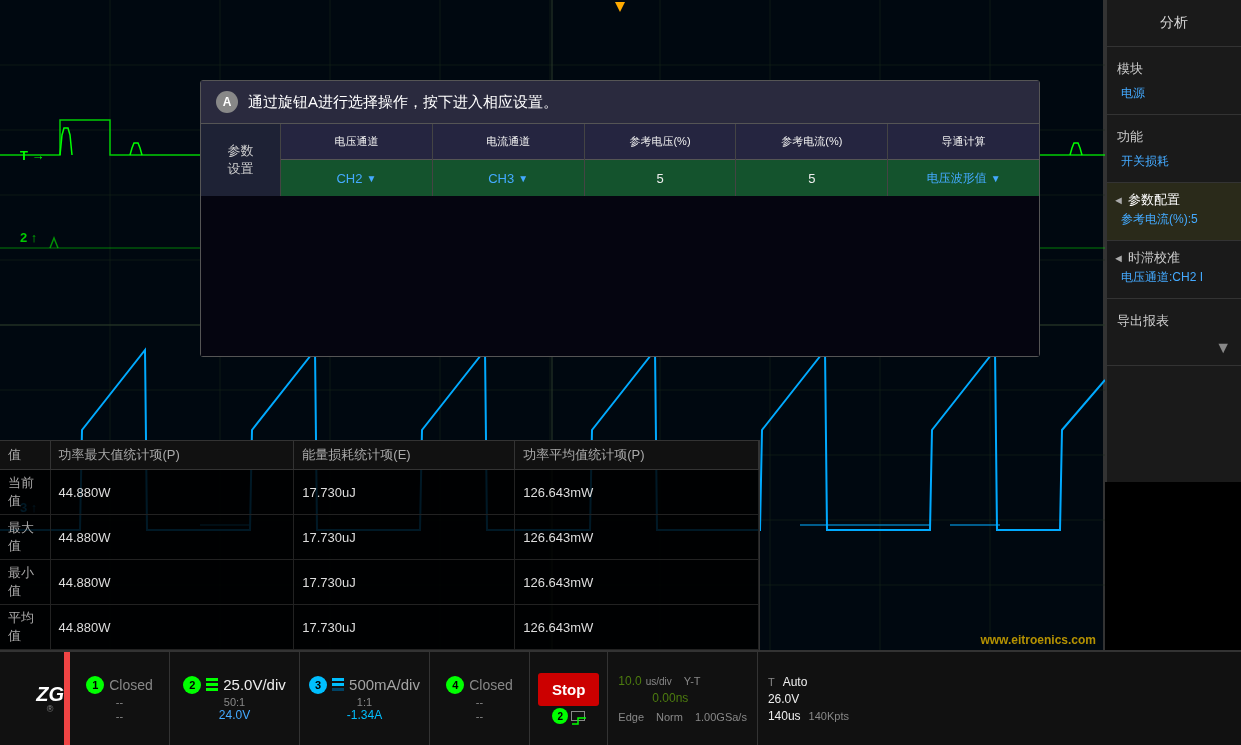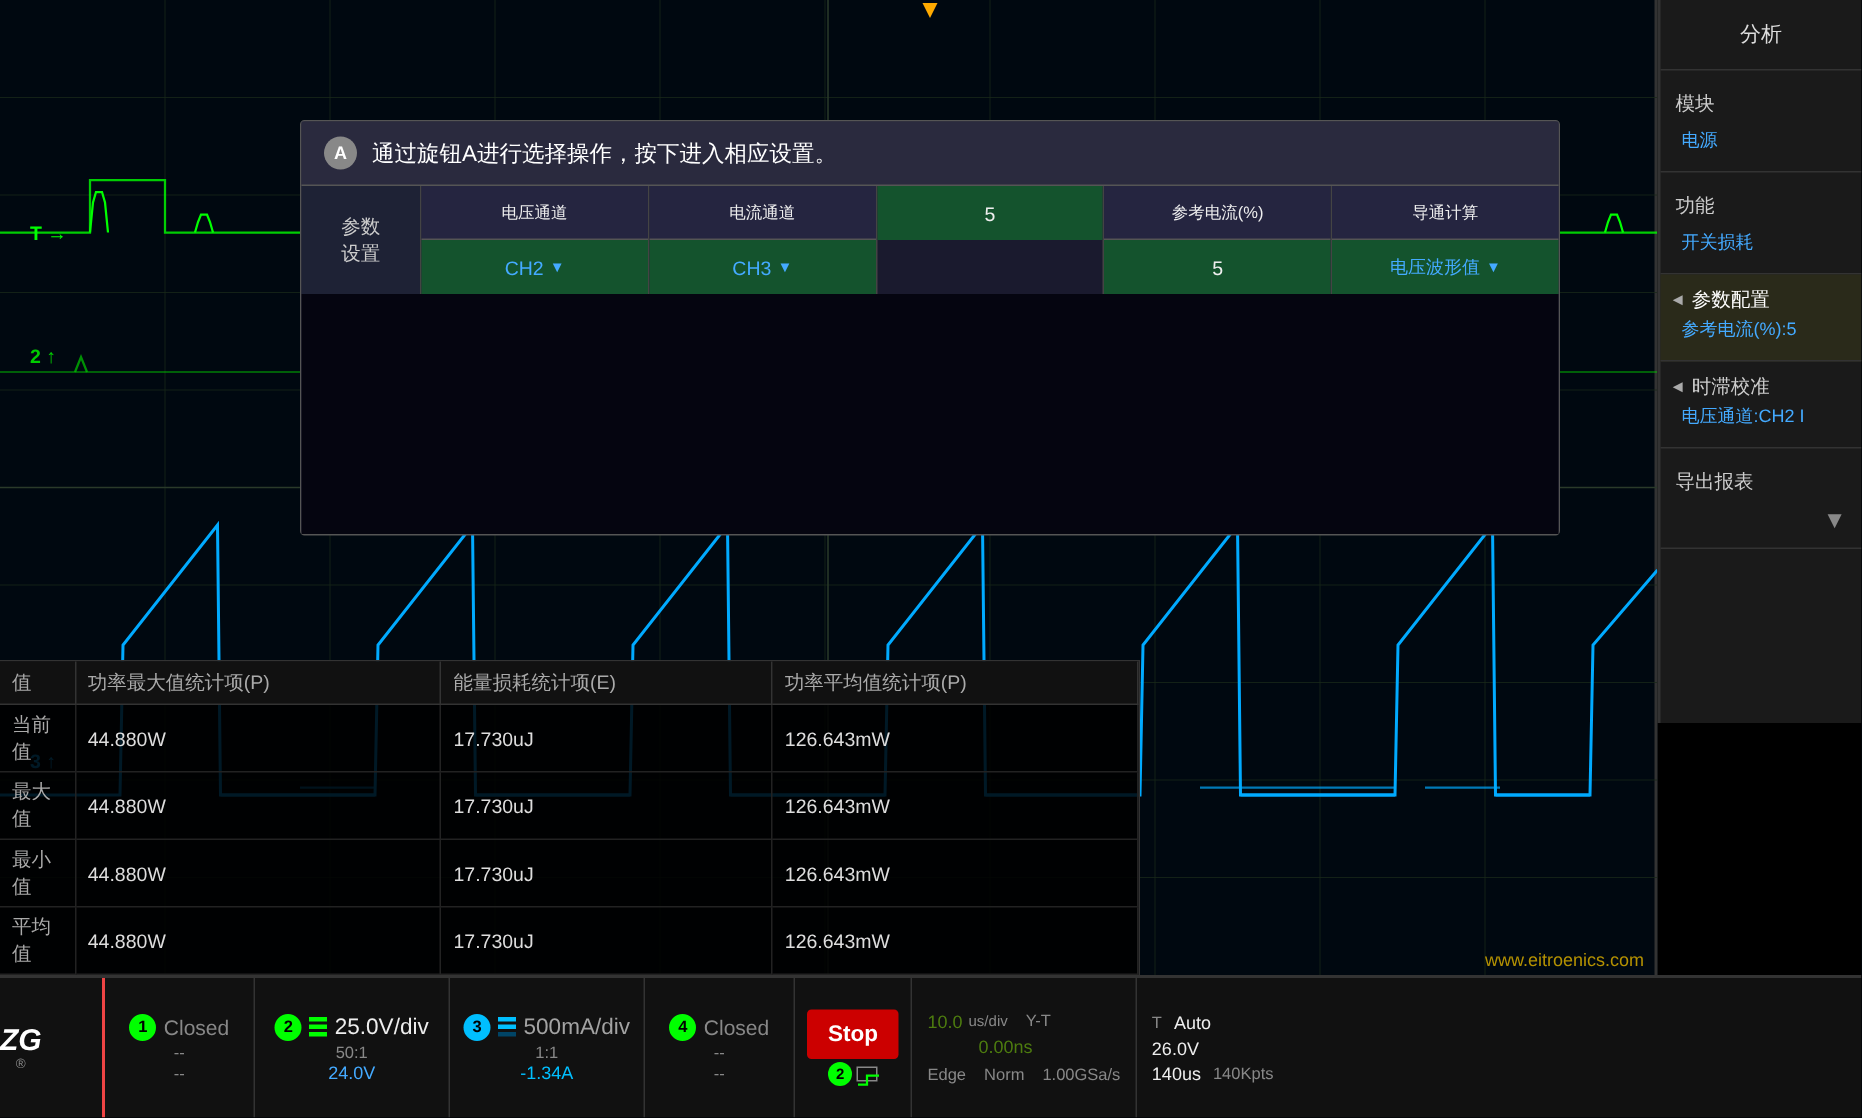--- a/index.html
+++ b/index.html
@@ -230,22 +230,22 @@
       background: #111;
       border-top: 2px solid #333;
       display: flex;
       align-items: stretch;
     }
 
     .bb-logo {
       width: 70px;
       display: flex;
       align-items: center;
-      justify-content: flex-start;
-      border-right: 2px solid #ef4444;
+      justify-content: flex-end;
+      border-right: 6px solid #ef4444;
       flex-shrink: 0;
     }
 
     .bb-channel {
       display: flex;
       flex-direction: column;
       justify-content: center;
       align-items: center;
       padding: 4px 8px;
       border-right: 1px solid #333;
@@ -372,20 +372,21 @@
     }
 
     
     #watermark {
       position: absolute;
       bottom: 98px;
       right: 145px;
       color: #c8a000;
       font-size: 12px;
       opacity: 0.9;
+      font-weight: bold;
     }
 
     
     .waveform-svg {
       position: absolute;
       left: 0; top: 0;
       width: 1105px;
       height: 650px;
       pointer-events: none;
     }
@@ -560,20 +561,23 @@
             <div class="dt-col-header">
               <span>电流通道</span>
             </div>
             <div class="dt-col-value">
               <span style="color:#4af;">CH3</span>
               <span class="dropdown-arrow">▼</span>
             </div>
           </div>
 
           <div class="dt-col">
+            <div class="dt-col-header">
+              <span>参考电压(%)</span>
+            </div>
             <div class="dt-col-value dt-col-number">
               <span style="color:#eee;">5</span>
             </div>
           </div>
 
           <div class="dt-col">
             <div class="dt-col-header">
               <span>参考电流(%)</span>
             </div>
             <div class="dt-col-value dt-col-number">

